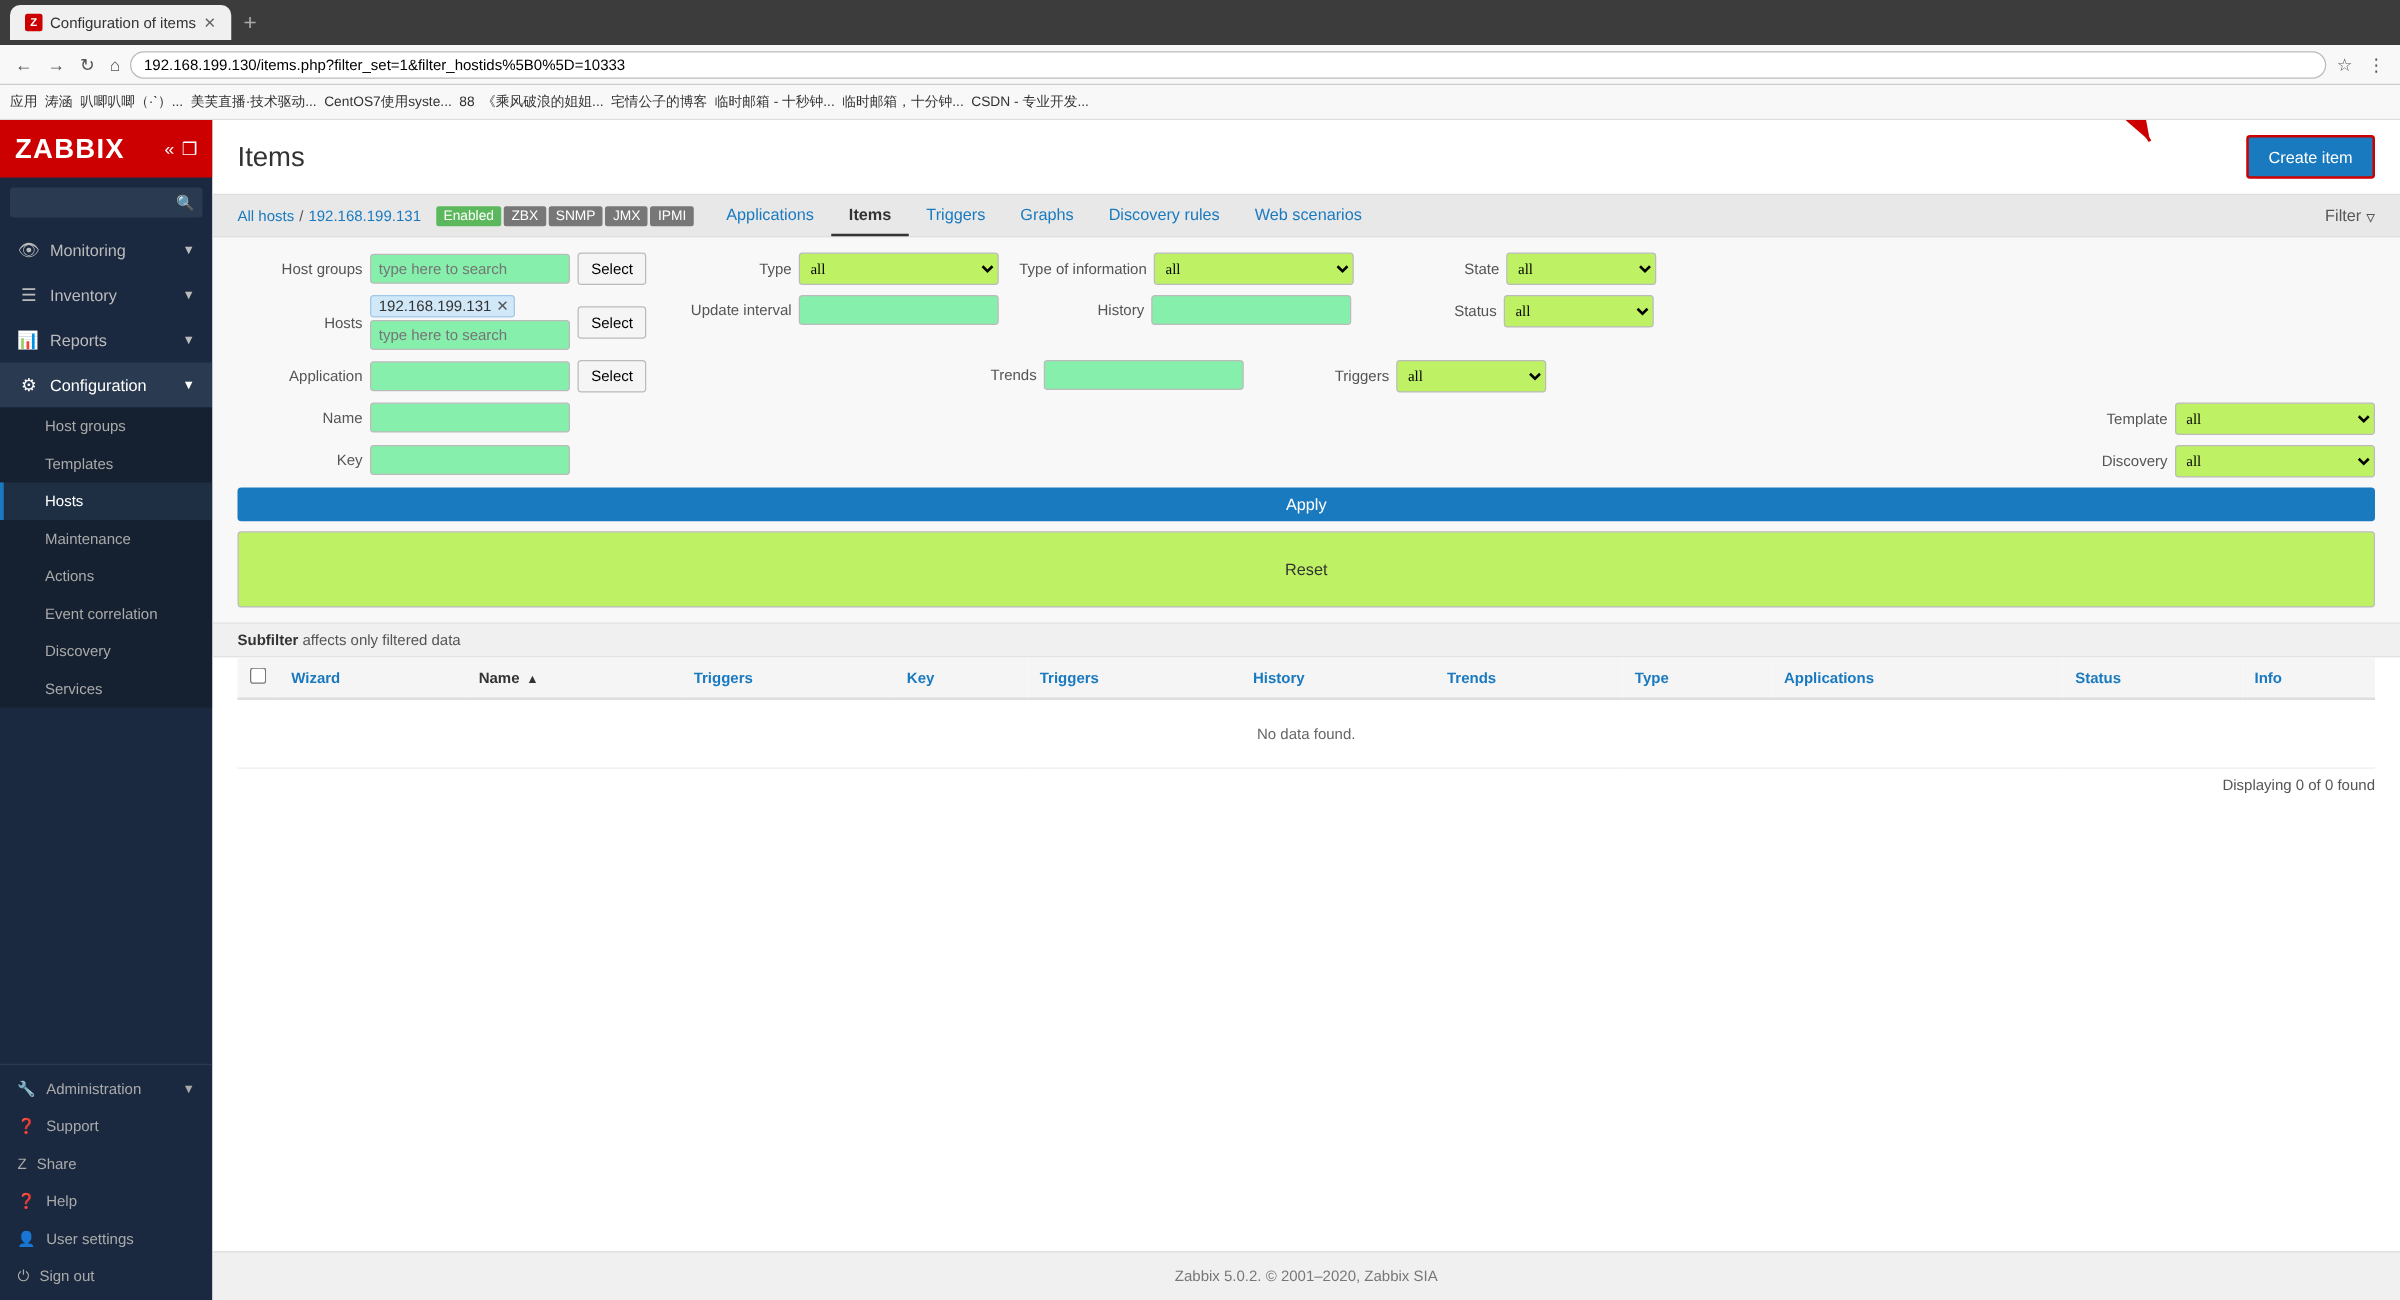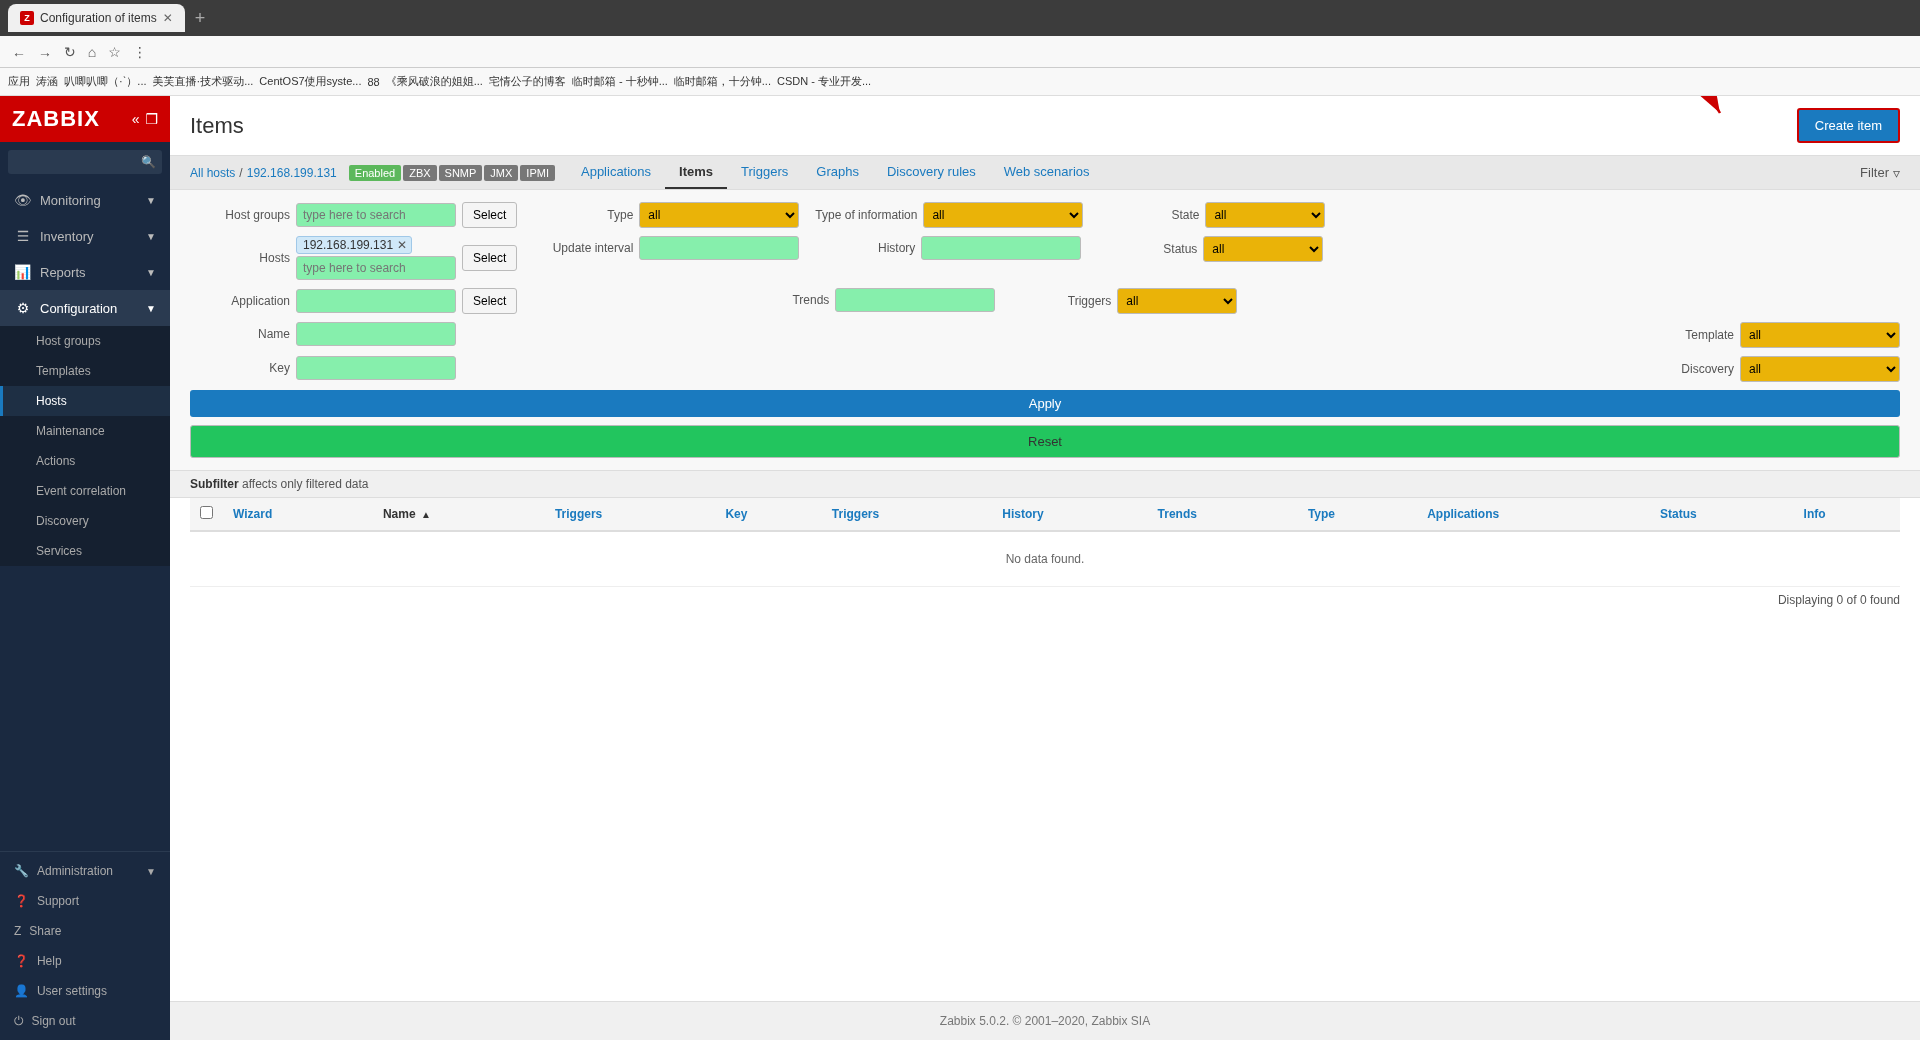--- a/index.html
+++ b/index.html
@@ -253,21 +253,22 @@
       padding: 0 6px;
       font-size: 12px;
       background: #86efac;
     }
     .filter-select {
       height: 26px;
       border: 1px solid #bbb;
       border-radius: 3px;
       padding: 0 4px;
       font-size: 12px;
-      background: #eab308;
+      background: #bef264;
+      font-family: Liberation Serif, serif;
     }
     .filter-btn-small {
       height: 26px;
       padding: 0 10px;
       font-size: 12px;
       border: 1px solid #bbb;
       background: #f5f5f5;
       cursor: pointer;
       border-radius: 3px;
     }
@@ -303,24 +304,24 @@
     .btn-apply {
       background: #1a7abf;
       color: white;
       border: none;
       padding: 6px 20px;
       font-size: 13px;
       cursor: pointer;
       border-radius: 3px;
     }
     .btn-reset {
-      background: #22c55e;
+      background: #bef264;
       color: #333;
       border: 1px solid #bbb;
-      padding: 8px 20px;
+      padding: 22px 20px;
       font-size: 13px;
       cursor: pointer;
       border-radius: 3px;
     }
     .subfilter-bar {
       padding: 6px 20px;
       background: #f0f0f0;
       border-bottom: 1px solid #ddd;
       font-size: 12px;
       color: #555;
@@ -417,20 +418,21 @@
     <span class="tab-close">✕</span>
   </div>
   <span class="tab-new">+</span>
 </div>
 
 <div class="nav-bar">
   <button class="nav-btn">←</button>
   <button class="nav-btn">→</button>
   <button class="nav-btn">↻</button>
   <button class="nav-btn">⌂</button>
+  <input class="address-bar" type="text" value="192.168.199.130/items.php?filter_set=1&amp;filter_hostids%5B0%5D=10333" style="">
   <button class="nav-btn">☆</button>
   <button class="nav-btn">⋮</button>
 </div>
 
 <div class="bookmarks-bar">
   <span class="bookmark-item">应用</span>
   <span class="bookmark-item">涛涵</span>
   <span class="bookmark-item">叭唧叭唧（·ˋ）...</span>
   <span class="bookmark-item">美芙直播·技术驱动...</span>
   <span class="bookmark-item">CentOS7使用syste...</span>

